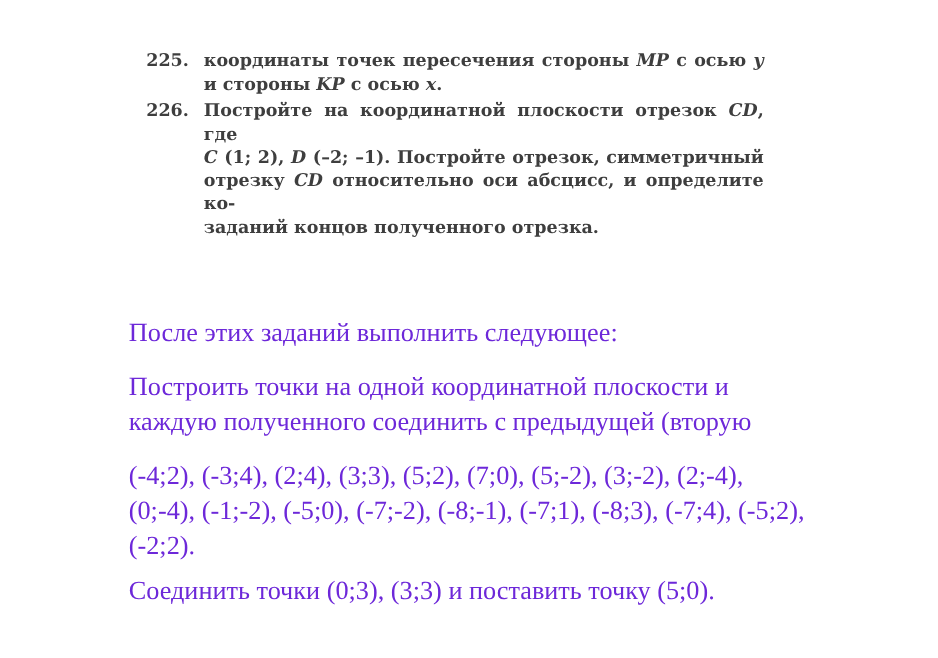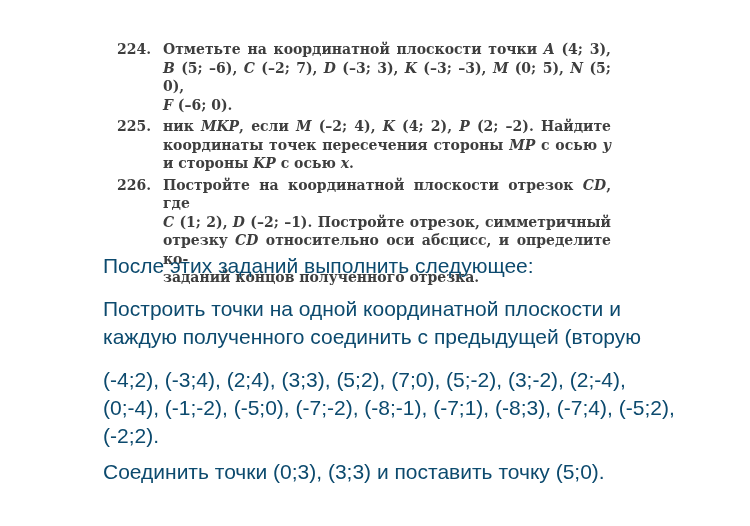--- a/index.html
+++ b/index.html
@@ -51,53 +51,46 @@
     font-family: "DejaVu Serif", serif;
     font-style: italic;
   }
 
   
   .notes {
     position: absolute;
     left: 103px;
     top: 252px;
     width: 600px;
-    font-family: Liberation Sans, sans-serif;
+    font-family: Liberation Serif, serif;
     font-size: 21px;
     line-height: 28px;
-    color: #0c4a6e;
+    color: #6d28d9;
   }
   .notes .para {
     margin: 0 0 10px 0;
   }
   .notes .para.tight {
     margin-bottom: 8px;
     margin-top: 15px;
   }
   .note-line {
     white-space: nowrap;
   }
 </style>
 </head>
 <body>
 
 <div class="page">
 
   <div class="textbook">
 
-    <div class="exercise">
-      <span class="ex-num">224.</span>
-      <div class="tb-line j">Отметьте на координатной плоскости точки <i>A</i> (4; 3),</div>
-      <div class="tb-line j"><i>B</i> (5; –6), <i>C</i> (–2; 7), <i>D</i> (–3; 3), <i>K</i> (–3; –3), <i>M</i> (0; 5), <i>N</i> (5; 0),</div>
-      <div class="tb-line"><i>F</i> (–6; 0).</div>
-    </div>
 
     <div class="exercise">
       <span class="ex-num">225.</span>
-      <div class="tb-line j">ник <i>MKP</i>, если <i>M</i> (–2; 4), <i>K</i> (4; 2), <i>P</i> (2; –2). Найдите</div>
       <div class="tb-line j">координаты точек пересечения стороны <i>MP</i> с осью <i>y</i></div>
       <div class="tb-line">и стороны <i>KP</i> с осью <i>x</i>.</div>
     </div>
 
     <div class="exercise">
       <span class="ex-num">226.</span>
       <div class="tb-line j">Постройте на координатной плоскости отрезок <i>CD</i>, где</div>
       <div class="tb-line j"><i>C</i> (1; 2), <i>D</i> (–2; –1). Постройте отрезок, симметричный</div>
       <div class="tb-line j">отрезку <i>CD</i> относительно оси абсцисс, и определите ко-</div>
       <div class="tb-line">заданий концов полученного отрезка.</div>

